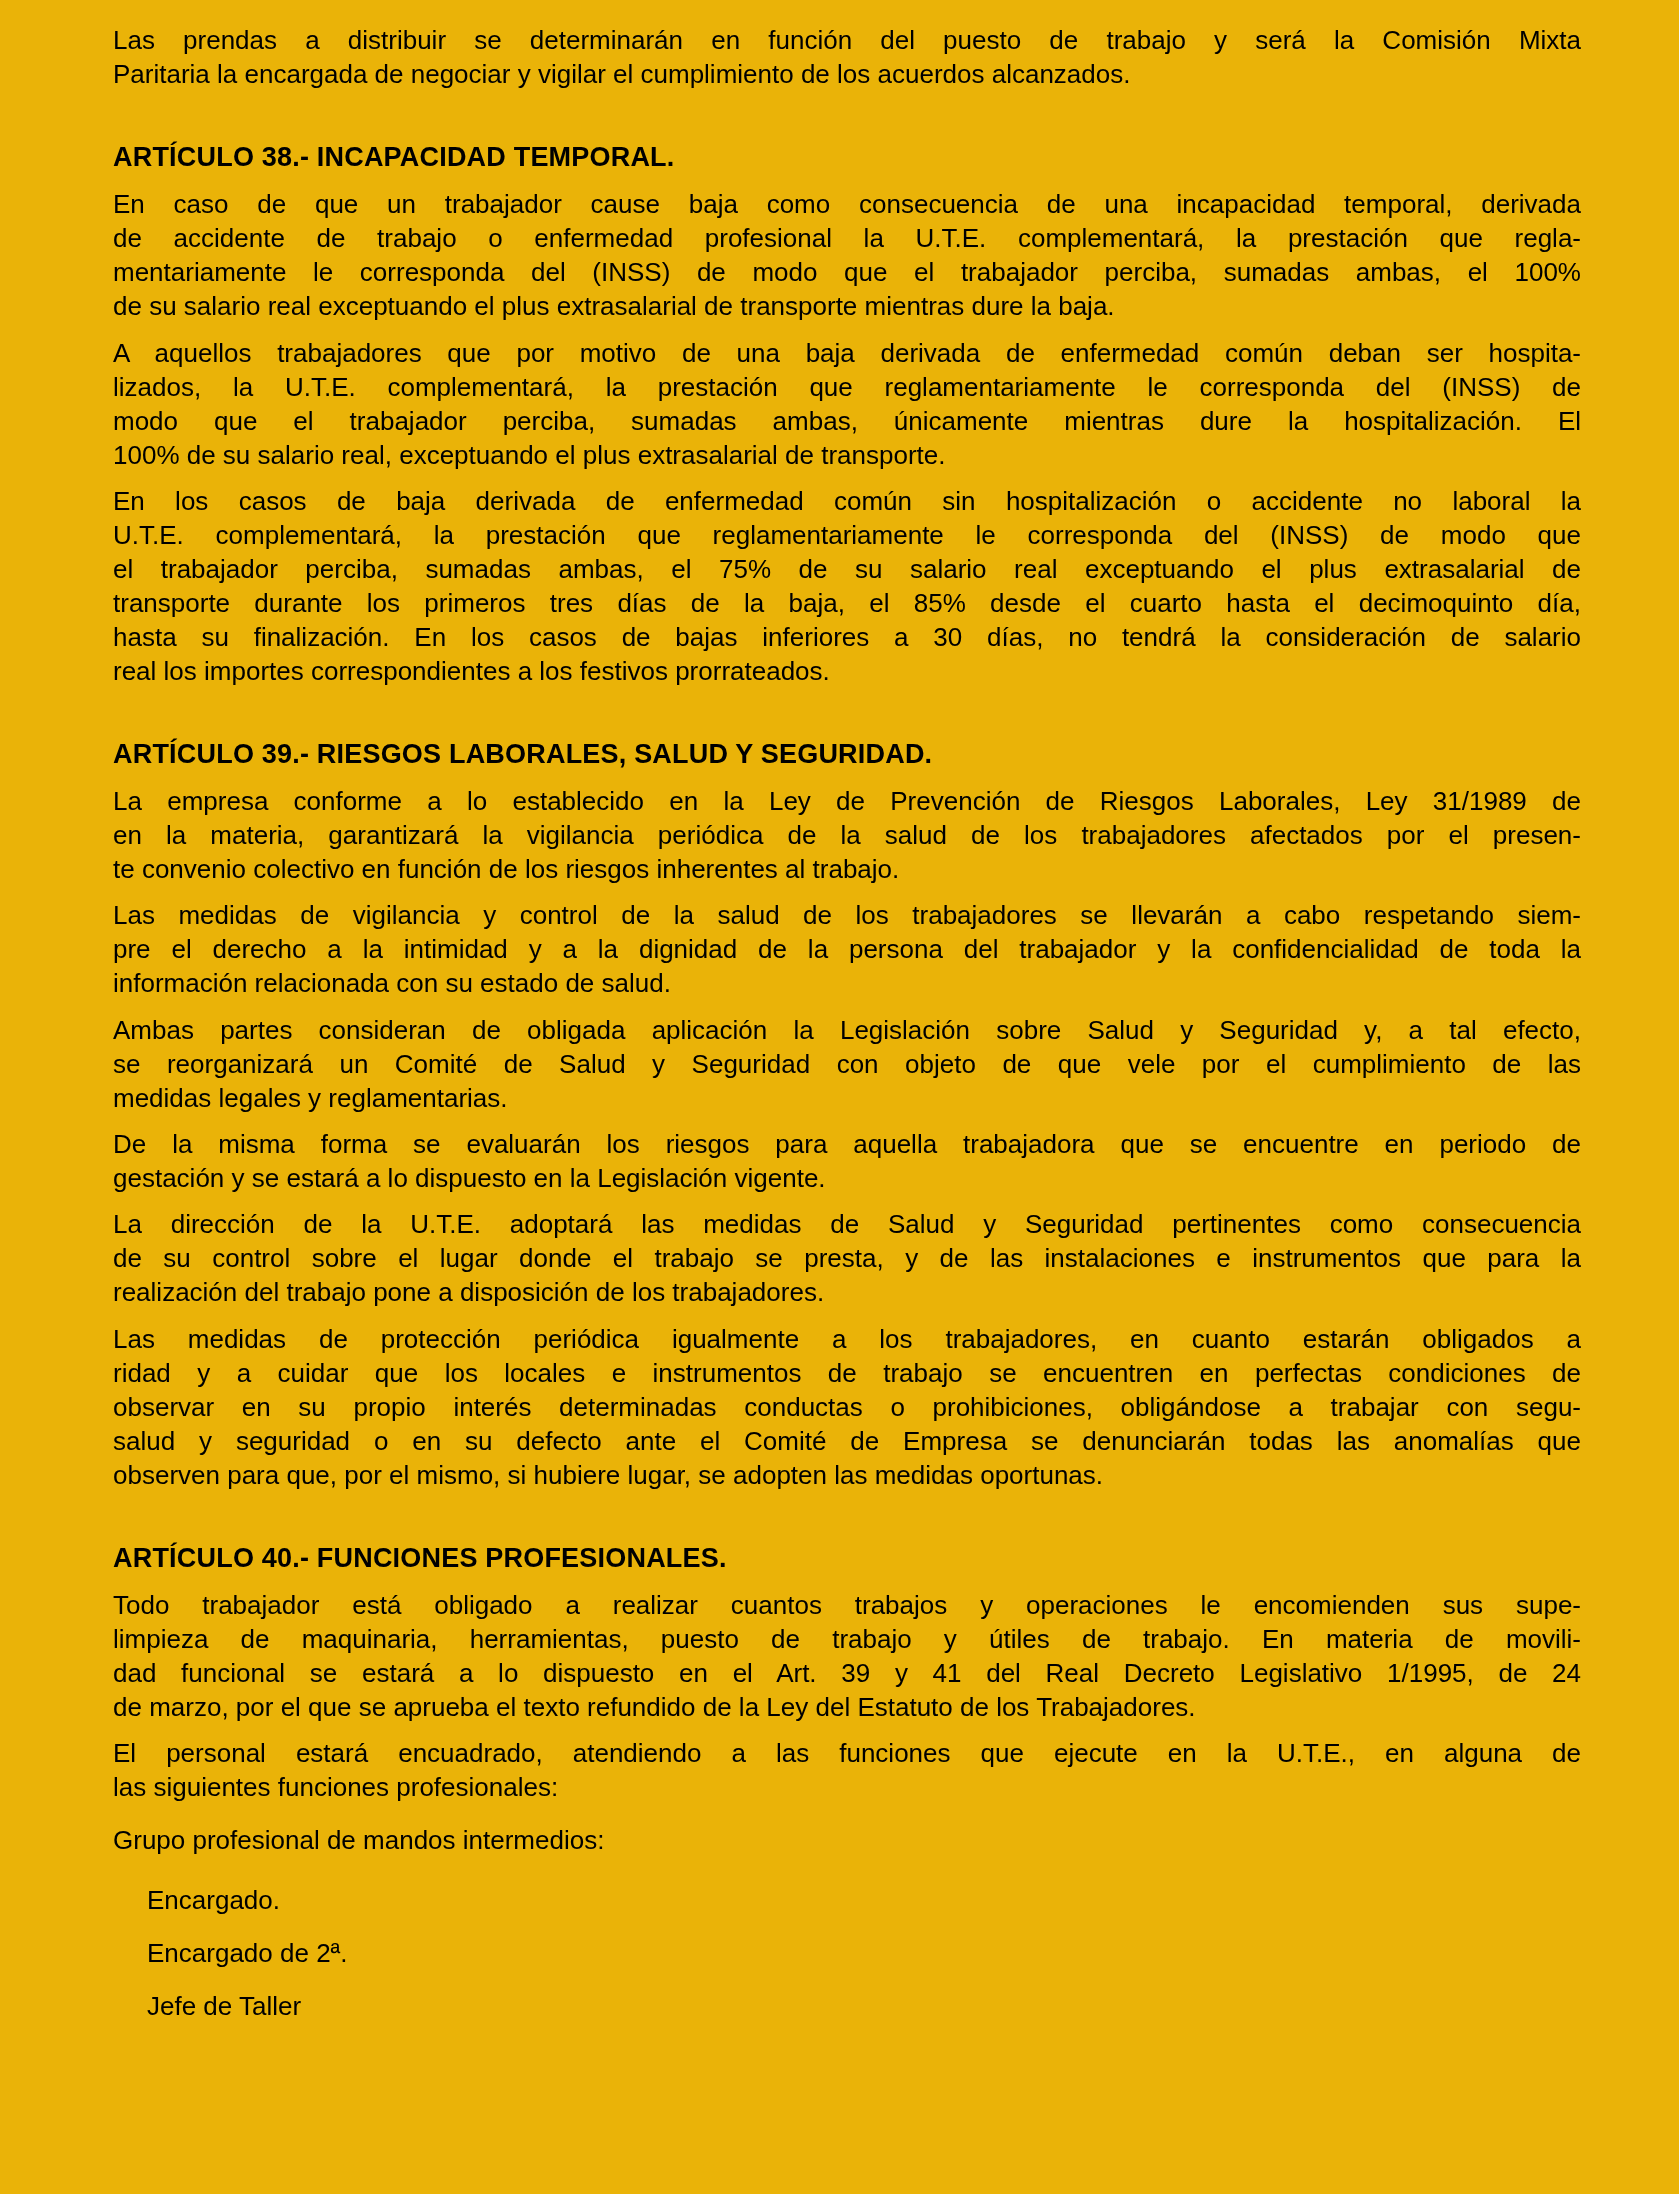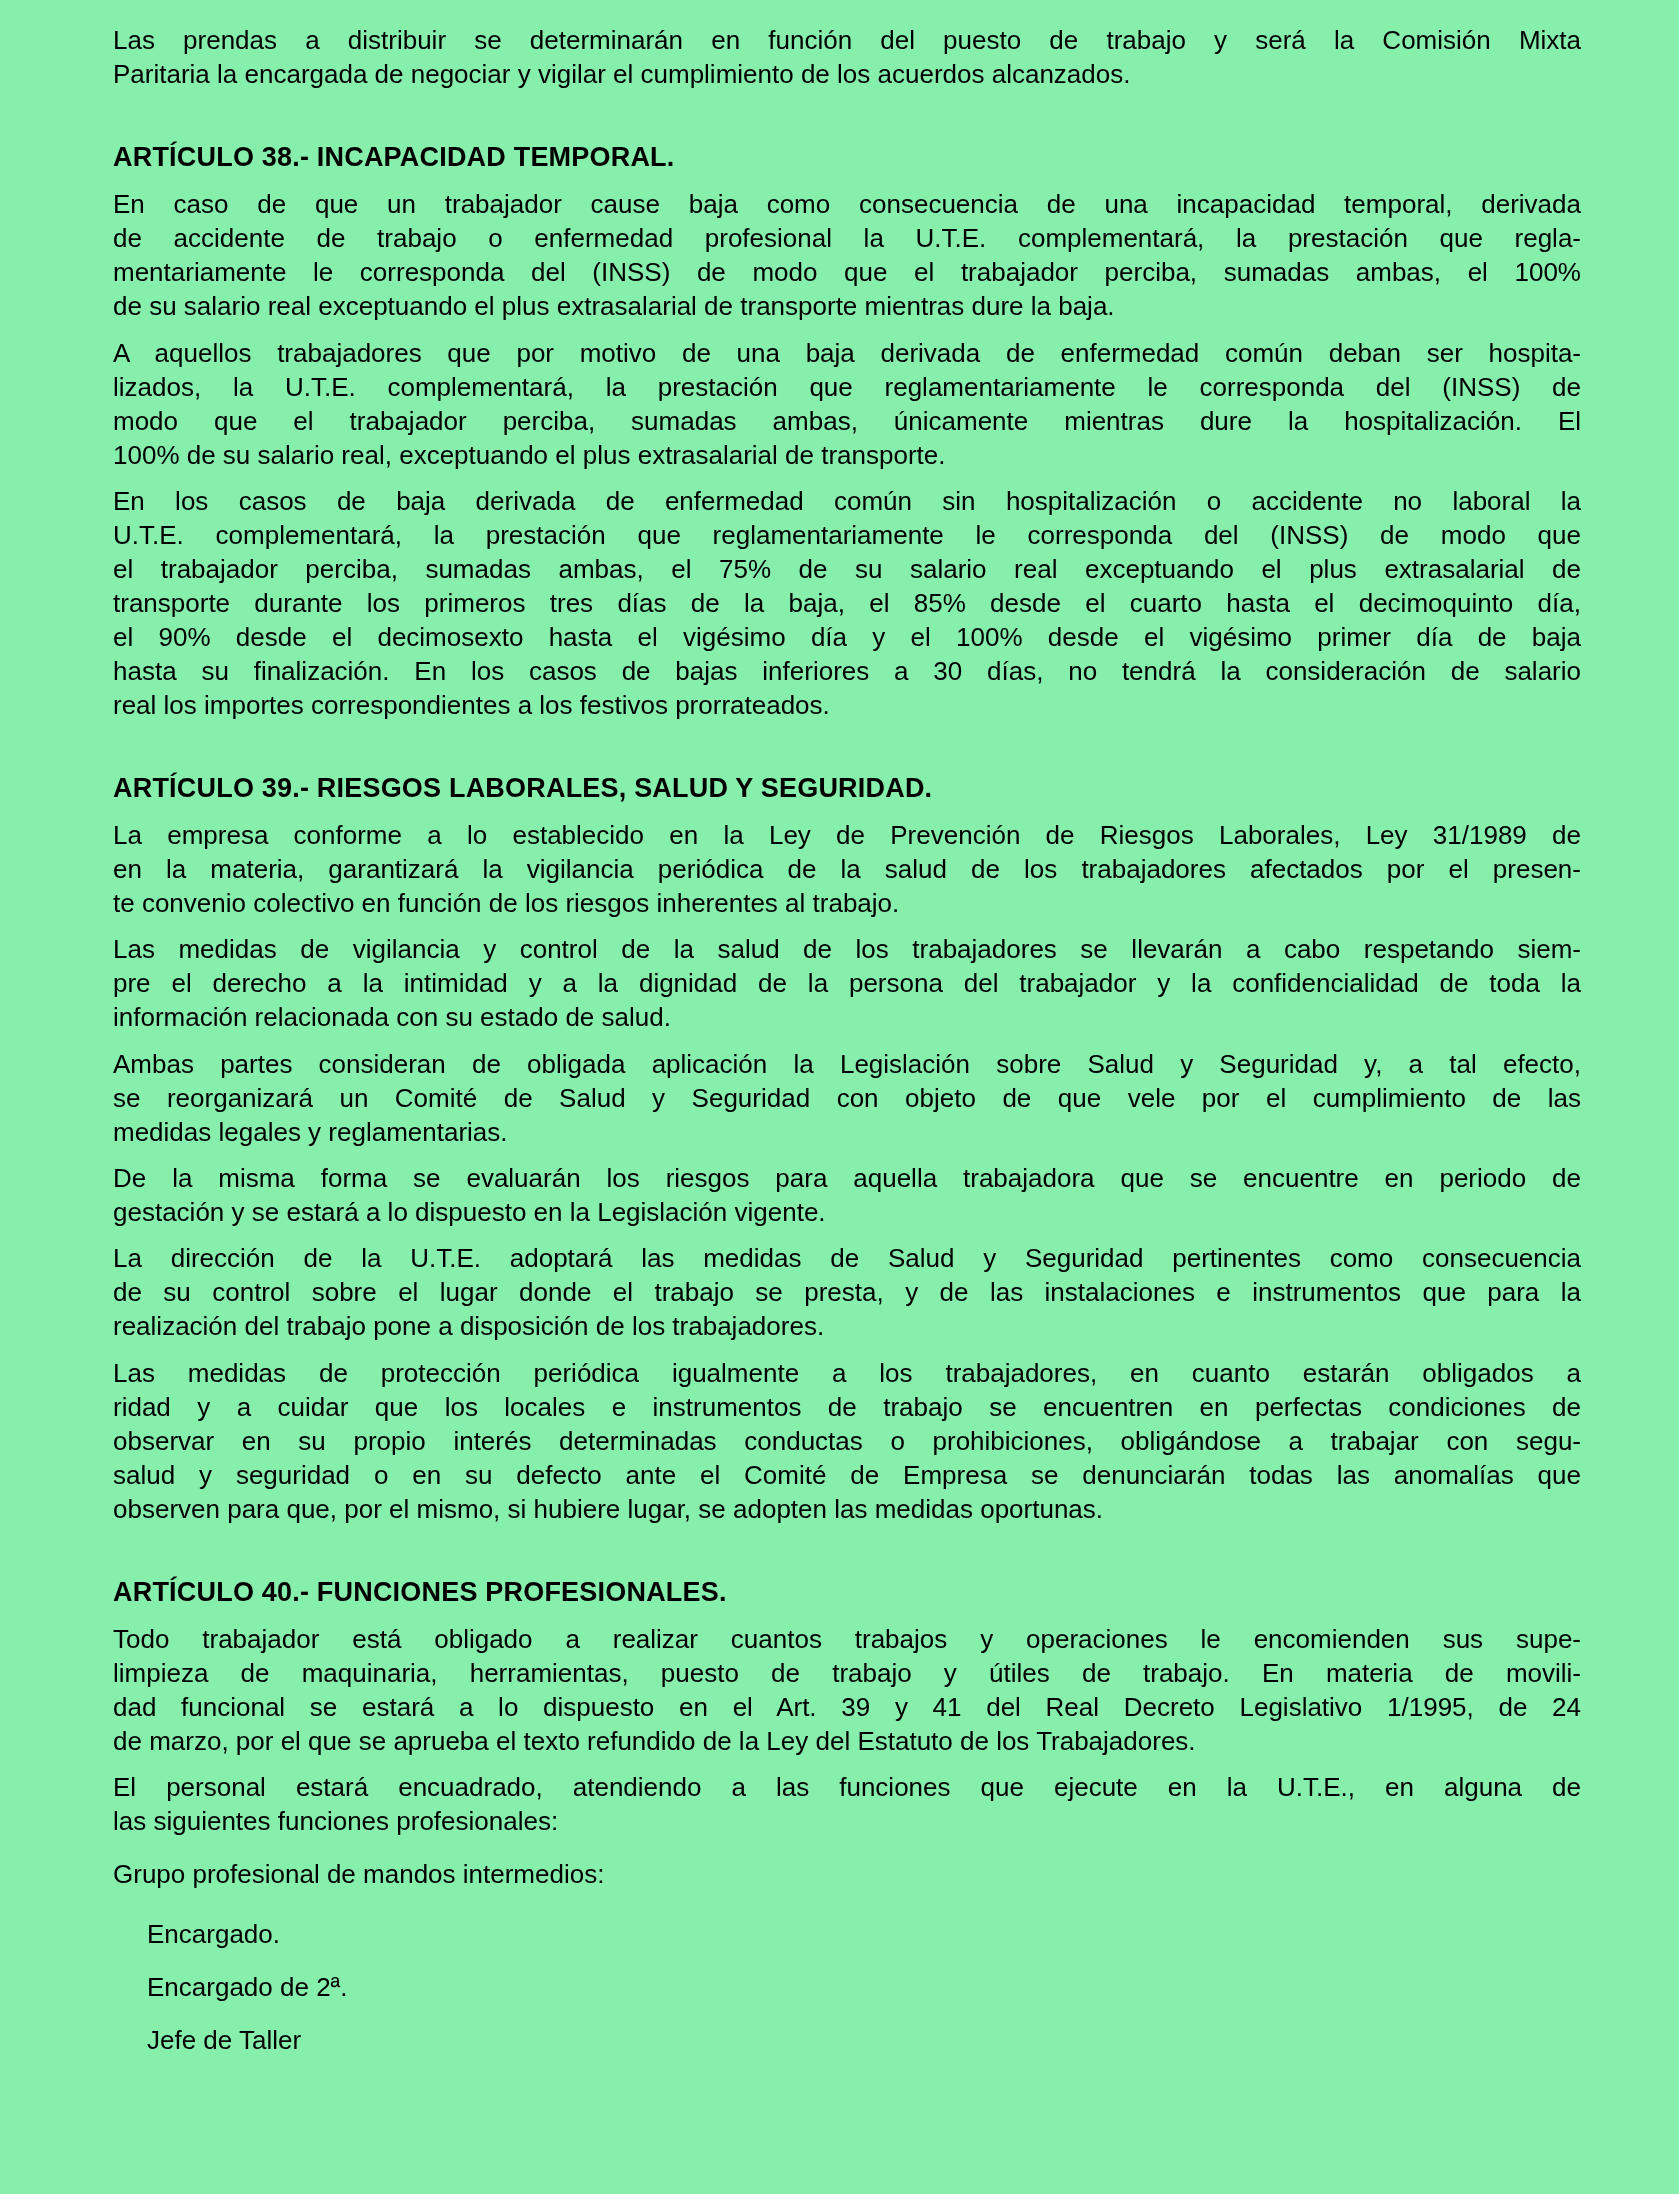--- a/index.html
+++ b/index.html
@@ -6,21 +6,21 @@
   html, body {
     margin: 0;
     padding: 0;
     background: #ffffff;
   }
   .page {
     position: relative;
     width: 1679px;
     height: 2194px;
     box-sizing: border-box;
-    background: #86efac;
+    background: #eab308;
     color: #000000;
     padding: 23px 98px 0 113px;
     font-family: "Liberation Sans", sans-serif;
     font-size: 26px;
     line-height: 34px;
     overflow: hidden;
   }
   .block { margin: 0; }
   .block.paragraph { margin-top: 12.3px; }
   .block.paragraph:first-child { margin-top: 0; }
@@ -69,21 +69,20 @@
         <div class="line">A aquellos trabajadores que por motivo de una baja derivada de enfermedad común deban ser hospita-</div>
         <div class="line">lizados, la U.T.E. complementará, la prestación que reglamentariamente le corresponda del (INSS) de</div>
         <div class="line">modo que el trabajador perciba, sumadas ambas, únicamente mientras dure la hospitalización. El</div>
         <div class="line last">100% de su salario real, exceptuando el plus extrasalarial de transporte.</div>
       </div>
       <div class="block paragraph">
         <div class="line">En los casos de baja derivada de enfermedad común sin hospitalización o accidente no laboral la</div>
         <div class="line">U.T.E. complementará, la prestación que reglamentariamente le corresponda del (INSS) de modo que</div>
         <div class="line">el trabajador perciba, sumadas ambas, el 75% de su salario real exceptuando el plus extrasalarial de</div>
         <div class="line">transporte durante los primeros tres días de la baja, el 85% desde el cuarto hasta el decimoquinto día,</div>
-        <div class="line">el 90% desde el decimosexto hasta el vigésimo día y el 100% desde el vigésimo primer día de baja</div>
         <div class="line">hasta su finalización. En los casos de bajas inferiores a 30 días, no tendrá la consideración de salario</div>
         <div class="line last">real los importes correspondientes a los festivos prorrateados.</div>
       </div>
       <div class="block heading">ARTÍCULO 39.- RIESGOS LABORALES, SALUD Y SEGURIDAD.</div>
       <div class="block paragraph">
         <div class="line">La empresa conforme a lo establecido en la Ley de Prevención de Riesgos Laborales, Ley 31/1989 de</div>
         <div class="line">en la materia, garantizará la vigilancia periódica de la salud de los trabajadores afectados por el presen-</div>
         <div class="line last">te convenio colectivo en función de los riesgos inherentes al trabajo.</div>
       </div>
       <div class="block paragraph">

